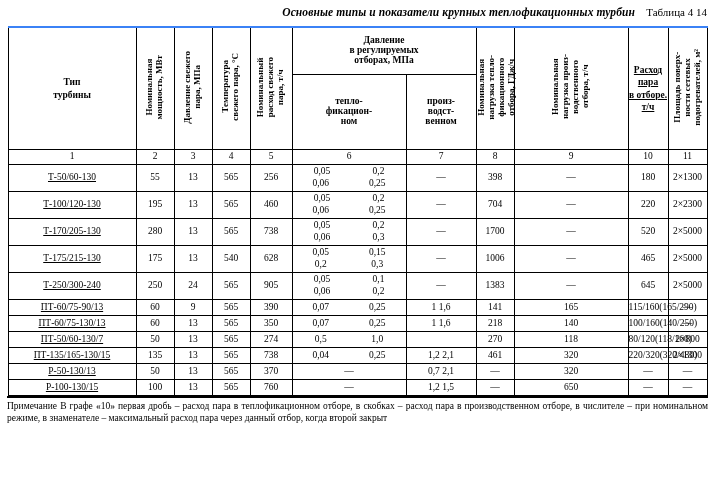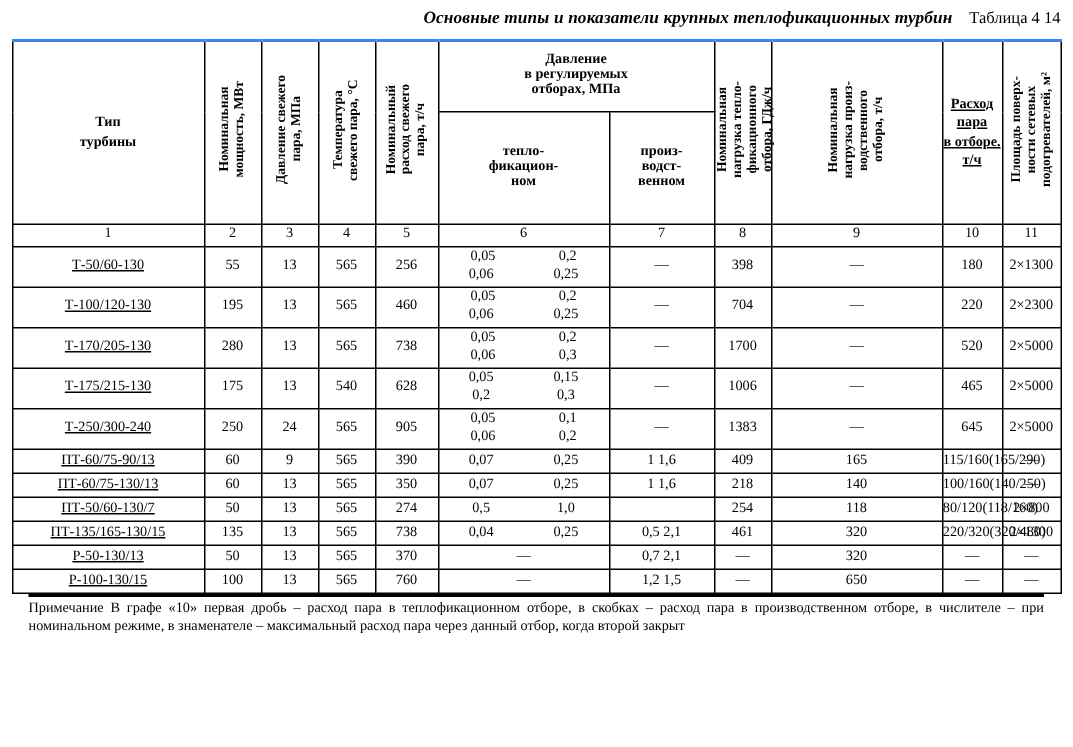--- a/index.html
+++ b/index.html
@@ -89,21 +89,21 @@
   .type-cell {
     text-align: left;
     padding-left: 6px;
     text-decoration: underline;
   }
   .sep-top td {
     border-top: 2px solid #000;
   }
   .note-wrap {
     border-top: 2px solid #000;
-    margin: 0 19px;
+    margin: 0 7px;
     padding-top: 3px;
   }
   .p-pair {
     display: flex;
     justify-content: space-around;
     align-items: center;
     line-height: 1.25;
   }
   .p-pair span { display: inline-block; }
 </style>
@@ -311,21 +311,21 @@
         <td>9</td>
         <td>565</td>
         <td>390</td>
         <td colspan="3">
           <div class="p-pair">
               <span>0,07</span>
               <span>0,25</span>
             </div>
         </td>
         <td colspan="2">1   1,6</td>
-        <td>409</td>
+        <td>141</td>
         <td>165</td>
         <td>115/160(165/290)</td>
         <td>—</td>
       </tr>
 
       <tr class="datarow small">
         <td class="type-cell">ПТ-60/75-130/13</td>
         <td>60</td>
         <td>13</td>
         <td>565</td>
@@ -349,39 +349,39 @@
         <td>13</td>
         <td>565</td>
         <td>274</td>
         <td colspan="3">
           <div class="p-pair">
               <span>0,5</span>
               <span>1,0</span>
             </div>
         </td>
         <td colspan="2"></td>
-        <td>254</td>
+        <td>270</td>
         <td>118</td>
         <td>80/120(118/160)</td>
         <td>2×800</td>
       </tr>
 
       <tr class="datarow small">
         <td class="type-cell">ПТ-135/165-130/15</td>
         <td>135</td>
         <td>13</td>
         <td>565</td>
         <td>738</td>
         <td colspan="3">
           <div class="p-pair">
               <span>0,04</span>
               <span>0,25</span>
             </div>
         </td>
-        <td colspan="2">0,5   2,1</td>
+        <td colspan="2">1,2   2,1</td>
         <td>461</td>
         <td>320</td>
         <td>220/320(320/480)</td>
         <td>2×1300</td>
       </tr>
 
       <tr class="datarow small">
         <td class="type-cell">Р-50-130/13</td>
         <td>50</td>
         <td>13</td>

